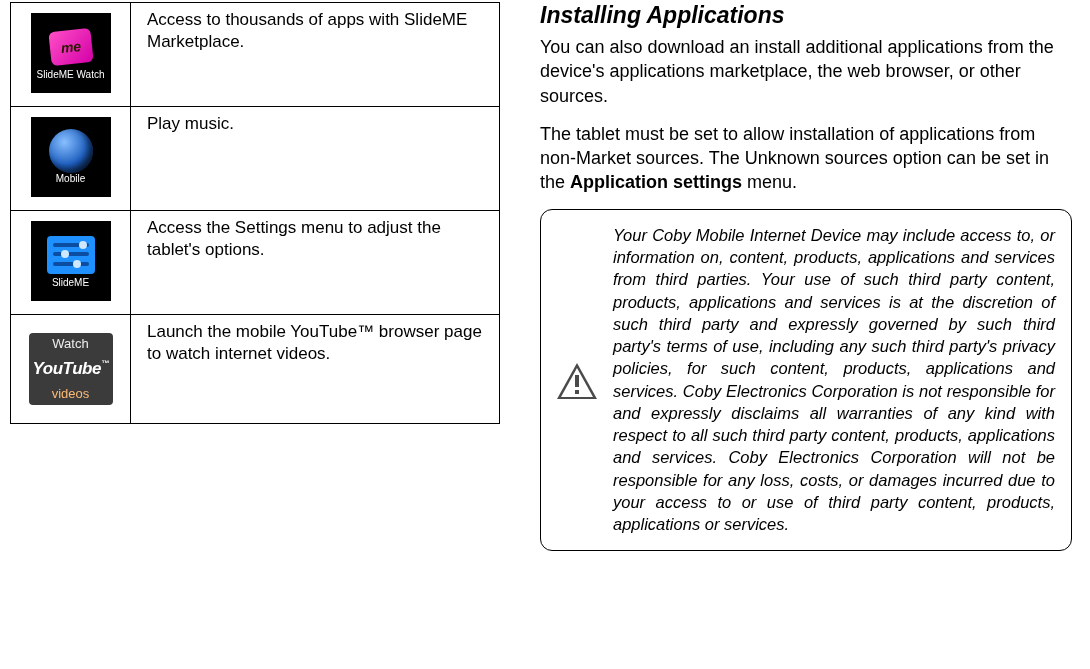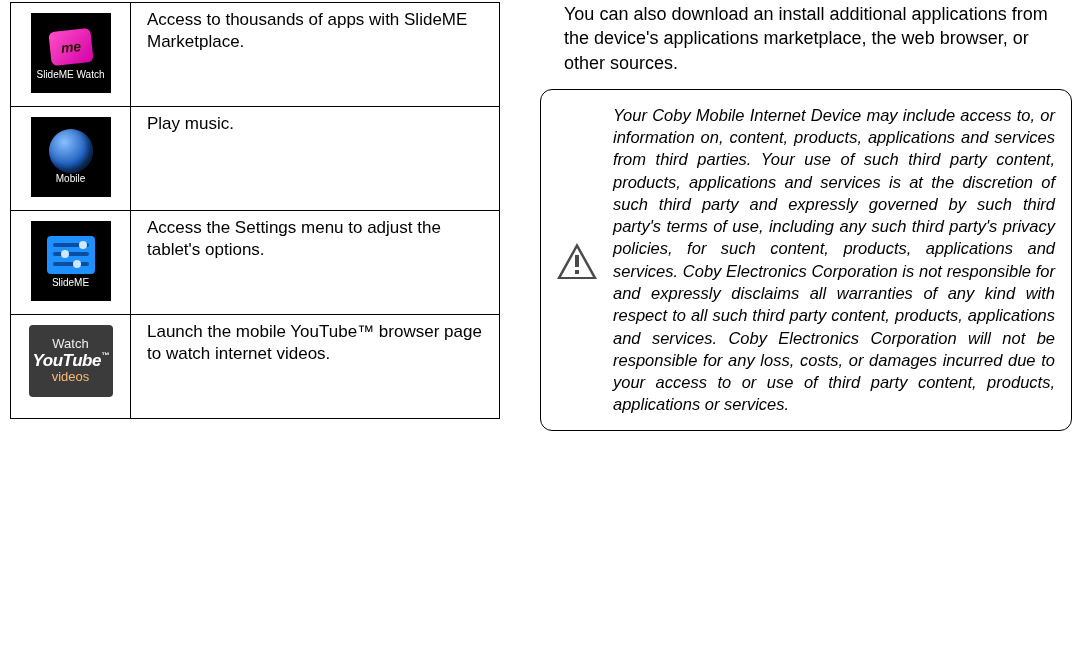--- a/index.html
+++ b/index.html
@@ -112,43 +112,42 @@
     .settings-glyph .row:nth-child(2) .knob { left: 8px; }
     .settings-glyph .row:nth-child(3) .knob { left: 20px; }
     .youtube-icon {
       background: #3b3b3b;
       width: 84px;
       height: 72px;
       color: #fff;
       display: flex;
       flex-direction: column;
       align-items: center;
-      justify-content: center;
+      justify-content: space-between;
       font-family: "Arial", sans-serif;
       border-radius: 4px;
       line-height: 1.1;
       padding: 4px 0;
-      margin: 0 auto;
+      margin: 8px auto;
     }
     .youtube-icon .w { font-size: 13px; color: #eee; }
     .youtube-icon .yt { font-size: 17px; font-weight: bold; letter-spacing: -0.5px; font-style: italic; }
     .youtube-icon .yt sup { font-size: 8px; vertical-align: top; }
     .youtube-icon .v { font-size: 13px; color: #fdba74; }
     .installing-heading {
       font-family: Arial, sans-serif;
       font-style: italic;
       font-weight: bold;
       font-size: 23px;
       margin-bottom: 6px;
     }
     .right-col p.body {
       font-size: 18px;
       line-height: 1.35;
       margin-bottom: 14px;
-      margin-left: 24px;
     }
     .right-col p.body .bold { font-weight: bold; }
     .warn-box {
       border: 1.5px solid #000;
       border-radius: 12px;
       padding: 14px 16px 14px 14px;
       display: flex;
       gap: 14px;
       align-items: center;
     }
@@ -224,21 +223,25 @@
             <span class="v">videos</span>
           </div>
         </td>
         <td class="desc-cell">Launch the mobile YouTube™ browser page to watch internet videos.</td>
       </tr>
     </tbody>
   </table>
 </div>
 
 <div class="right-col">
+  <h2 class="installing-heading">Installing Applications</h2>
   <p class="body">You can also download an install additional applications from the device's applications marketplace, the web browser, or other sources.</p>
+  <p class="body">
+    <span>The tablet must be set to allow installation of applications from non-Market sources. The Unknown sources option can be set in the </span><span class="bold">Application settings</span><span> menu.</span>
+  </p>
   <div class="warn-box">
     <svg class="warn-tri" viewBox="0 0 44 40">
       <polygon points="22,2 42,38 2,38" fill="#4a4a4a"></polygon>
       <polygon points="22,7 38,36 6,36" fill="#fff"></polygon>
       <rect x="20" y="14" width="4" height="12" fill="#4a4a4a"></rect>
       <rect x="20" y="29" width="4" height="4" fill="#4a4a4a"></rect>
     </svg>
     <div class="warn-text">Your Coby Mobile Internet Device may include access to, or information on, content, products, applications and services from third parties. Your use of such third party content, products, applications and services is at the discretion of such third party and expressly governed by such third party's terms of use, including any such third party's privacy policies, for such content, products, applications and services. Coby Electronics Corporation is not responsible for and expressly disclaims all warranties of any kind with respect to all such third party content, products, applications and services. Coby Electronics Corporation will not be responsible for any loss, costs, or damages incurred due to your access to or use of third party content, products, applications or services.</div>
   </div>
 </div>

